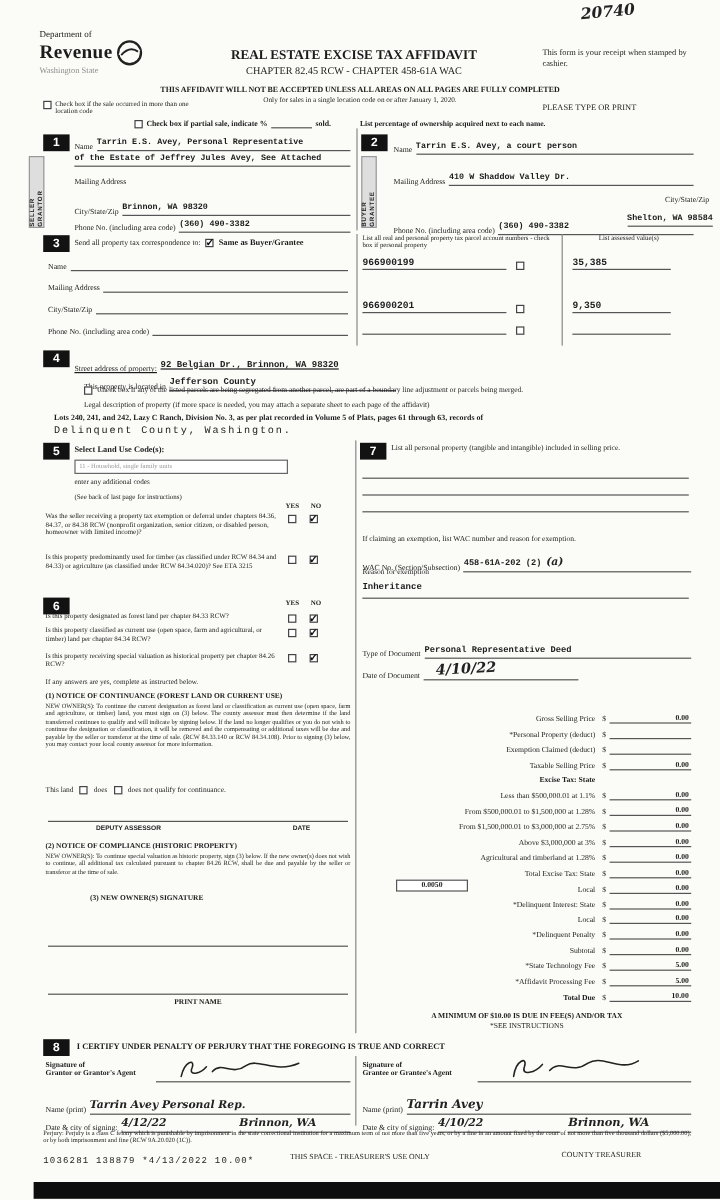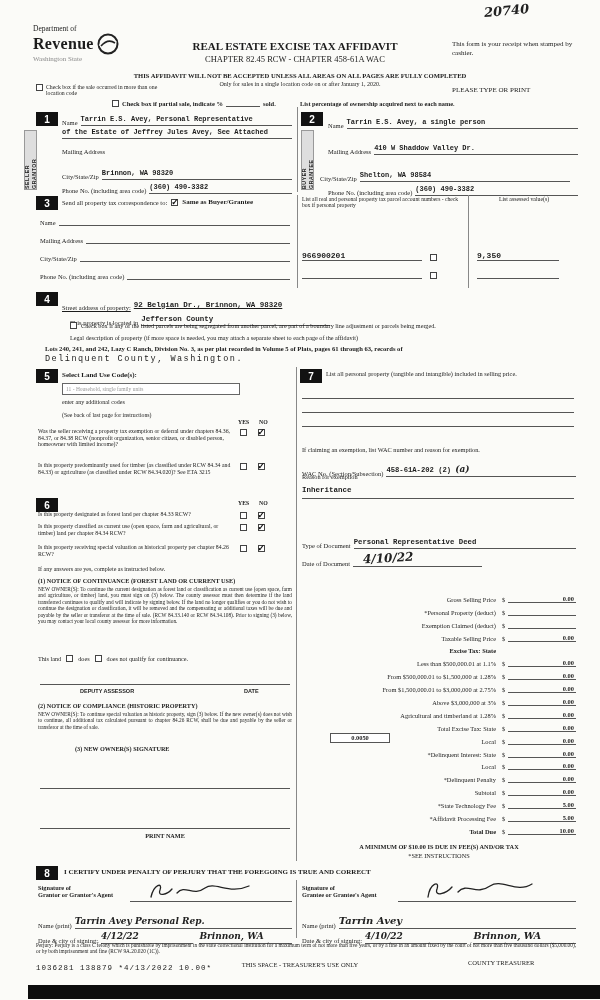--- a/index.html
+++ b/index.html
@@ -111,27 +111,27 @@
   <div class="vline" style="left:297px; top:107px; height:85px;"></div>
 
   <div class="numbox" style="left:301px; top:112px;">2</div>
   <div class="sstrip" style="left:301px; top:130px; height:60px;">
     <span class="vtxt">BUYER</span>
     <span class="vtxt">GRANTEE</span>
   </div>
 
   <div class="frow" style="left:328px; top:110px; width:250px;">
     <span class="flabel">Name</span>
-    <span class="fline"><span class="typed">Tarrin E.S. Avey, a single person</span></span>
+    <span class="fline"><span class="typed">Tarrin E.S. Avey, a court person</span></span>
   </div>
   <div class="frow" style="left:328px; top:136px; width:250px;align-items:flex-end;">
     <span class="flabel">Mailing Address</span>
     <span class="fline"><span class="typed">410 W Shaddow Valley Dr.</span></span>
   </div>
-  <div class="frow" style="left:320px; top:163px; width:250px;">
+  <div class="frow" style="left:344px; top:163px; width:250px;flex-direction:column;">
     <span class="flabel">City/State/Zip</span>
     <span class="fline"><span class="typed">Shelton, WA 98584</span></span>
   </div>
   <div class="frow" style="left:328px; top:177px; width:250px;">
     <span class="flabel">Phone No. (including area code)</span>
     <span class="fline"><span class="typed">(360) 490-3382</span></span>
   </div>
 
   <div class="numbox" style="left:36px; top:196px;">3</div>
   <div class="abs" style="left:62px; top:198px; display:flex; align-items:center; gap:4px;">
@@ -155,20 +155,25 @@
     <span class="flabel">Phone No. (including area code)</span>
     <span class="fline"></span>
   </div>
 
   <div class="vline" style="left:297px; top:195px; height:93px;"></div>
   <div class="vline" style="left:468px; top:195px; height:93px;"></div>
 
   <div class="abs" style="left:302px; top:196px; width:160px; font-size:5.6px; line-height:6.2px;">List all real and personal property tax parcel account numbers - check box if personal property</div>
   <div class="abs c" style="left:472px; top:196px; width:104px; font-size:5.8px;">List assessed value(s)</div>
 
+  <div class="prow" style="top:215px;">
+    <span class="pnum typed">966900199</span>
+    <span class="cb" style="margin-left:8px;"></span>
+    <span class="pval typed">35,385</span>
+  </div>
   <div class="prow" style="top:251px;">
     <span class="pnum typed">966900201</span>
     <span class="cb" style="margin-left:8px;"></span>
     <span class="pval typed">9,350</span>
   </div>
   <div class="prow" style="top:269px;">
     <span class="pnum typed"></span>
     <span class="cb" style="margin-left:8px;"></span>
     <span class="pval typed"></span>
   </div>

